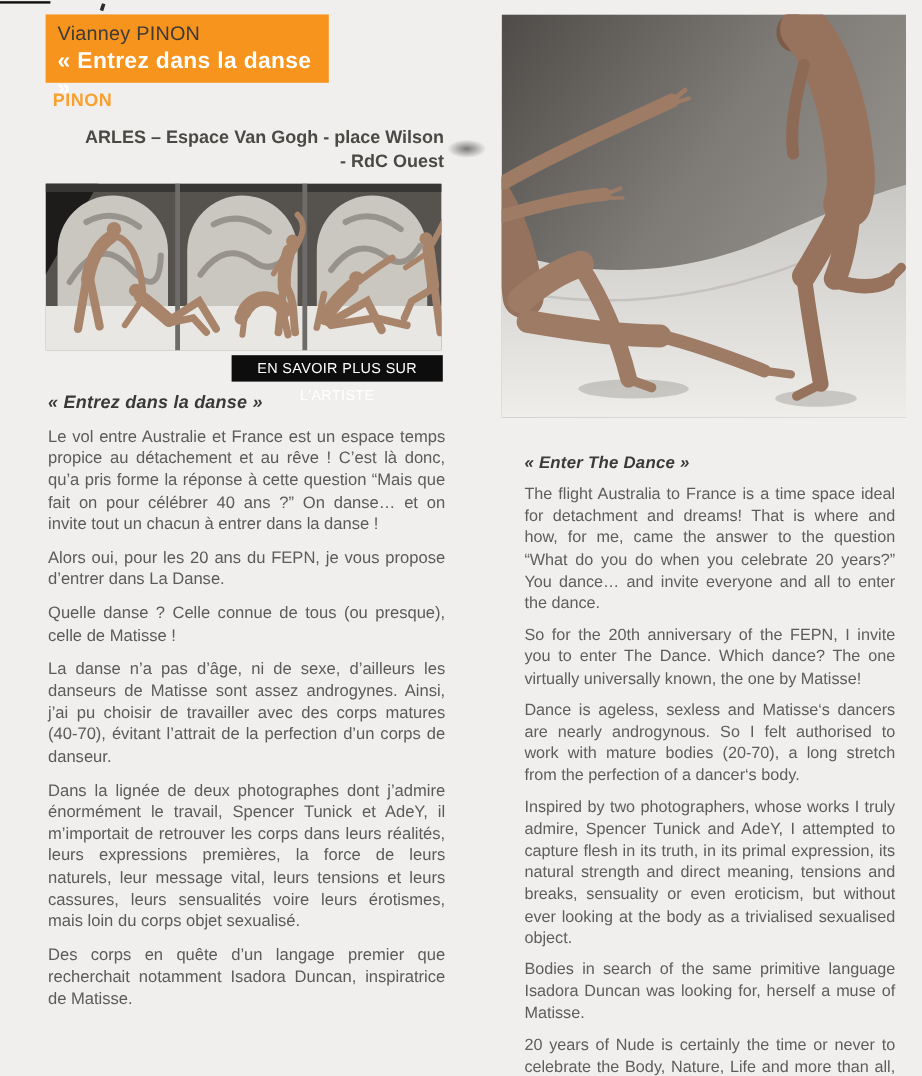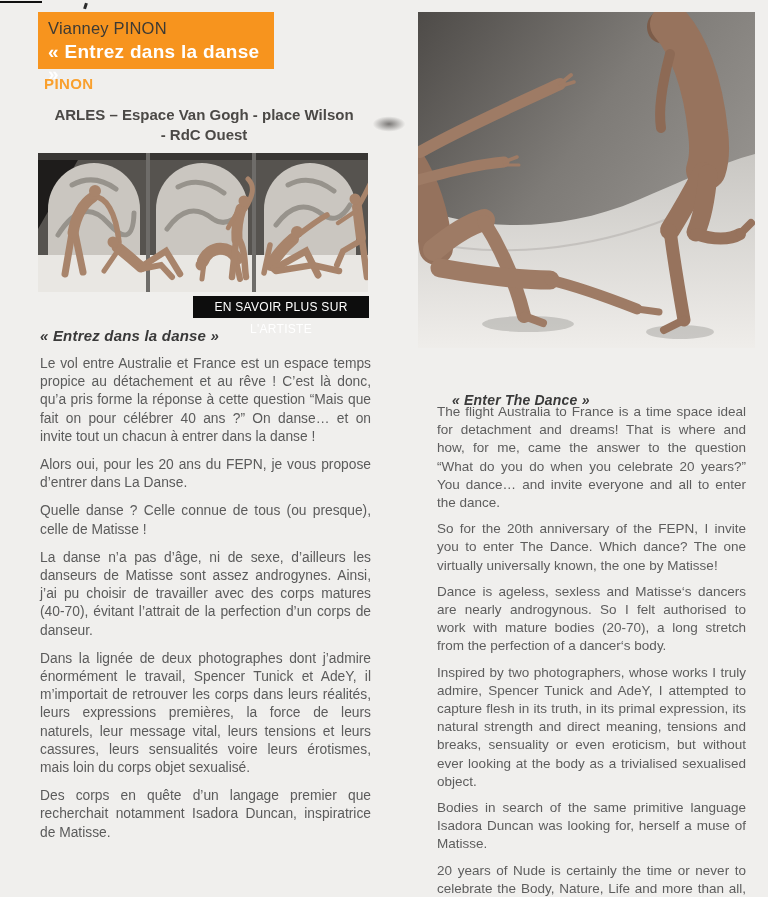--- a/index.html
+++ b/index.html
@@ -16,41 +16,41 @@
   .page-smudge{position:absolute;left:372px;top:116px;width:34px;height:16px;
     background:radial-gradient(ellipse at center, rgba(45,42,40,.6), rgba(45,42,40,0) 68%);}
 
   
   .title-box{position:absolute;left:38px;top:12px;width:236px;height:57px;
     background:#F7941E;box-sizing:border-box;padding:7px 10px 0 10px;}
   .artist-name{font-size:16.5px;color:#3d3a34;letter-spacing:.2px;}
   .title-fr{font-size:19px;font-weight:bold;color:#ffffff;margin-top:3px;letter-spacing:.3px;}
   .country{position:absolute;left:44px;top:75px;font-size:15px;font-weight:bold;
     color:#F9A02E;letter-spacing:.4px;}
-  .venue{position:absolute;left:38px;top:105px;width:332px;text-align:center;
+  .venue{position:absolute;left:38px;top:105px;width:332px;text-align:right;
     font-size:15px;font-weight:bold;color:#4b4946;line-height:20px;}
 
   
   .photo-left{position:absolute;left:38px;top:153px;width:330px;height:139px;}
   .photo-right{position:absolute;left:418px;top:12px;width:337px;height:336px;}
   .photo-left svg,.photo-right svg{display:block;width:100%;height:100%;}
 
   
   .cta{position:absolute;left:193px;top:296px;width:176px;height:22px;
     background:#0D0D0D;color:#fff;border:0;font-family:"Liberation Sans",sans-serif;
     font-size:12px;letter-spacing:.3px;text-align:center;line-height:22px;padding:0;cursor:pointer;}
 
   
   .fr-heading{position:absolute;left:40px;top:327px;margin:0;
     font-size:15px;font-style:italic;font-weight:bold;color:#393939;letter-spacing:.2px;}
   .fr-body{position:absolute;left:40px;top:355px;width:331px;
     font-size:13.8px;line-height:18.2px;color:#5b5b5b;text-align:justify;}
   .fr-body p{margin:0 0 10px 0;}
 
-  .en-heading{position:absolute;left:437px;top:377px;margin:15px;
+  .en-heading{position:absolute;left:437px;top:377px;margin:0;
     font-size:14px;font-style:italic;font-weight:bold;color:#3a3a3a;letter-spacing:.2px;}
   .en-body{position:absolute;left:437px;top:403px;width:309px;
     font-size:13.5px;line-height:18.2px;color:#5d5d5d;text-align:justify;}
   .en-body p{margin:0 0 8px 0;}
 </style>
 </head>
 <body>
 
 <div class="page">
 

